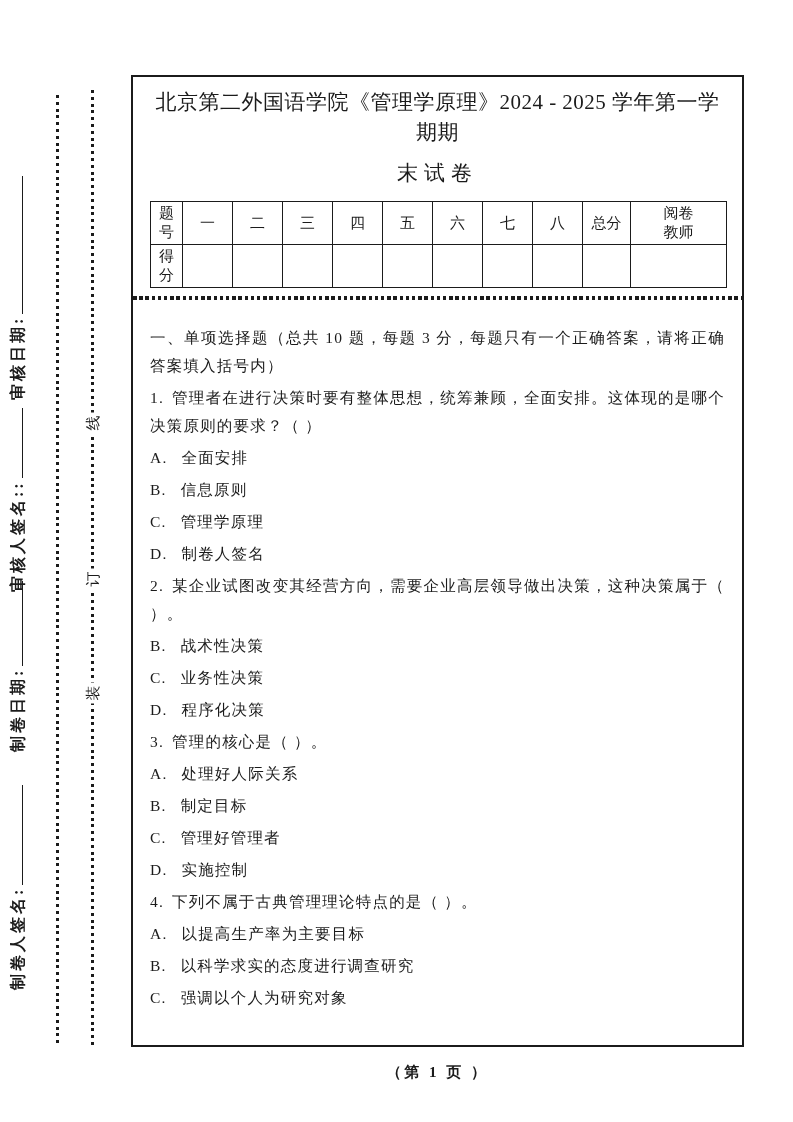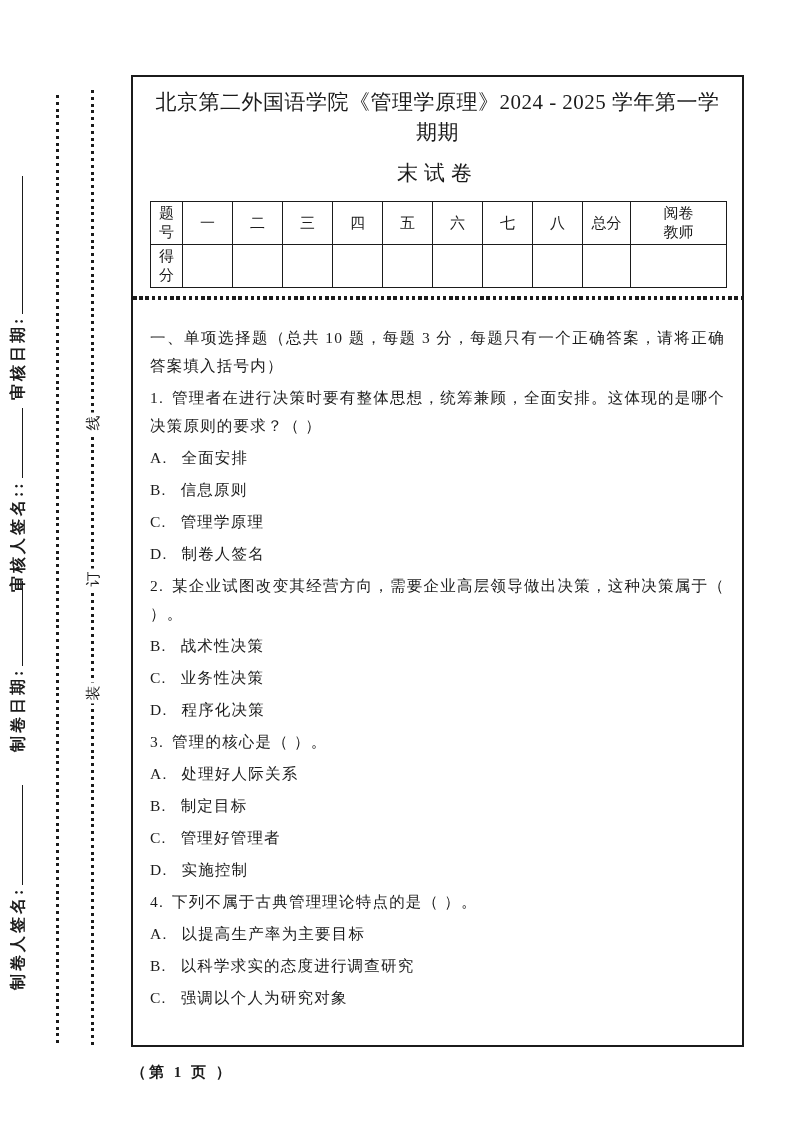--- a/index.html
+++ b/index.html
@@ -47,21 +47,21 @@
     white-space:pre-line; line-height:19px; padding:2px 0; vertical-align:middle; }
   tr.hdr-row { height:41px; } tr.score-row { height:42px; }
 
   .hdots { height:4px; margin:0 -17px 24px;
     background-image:repeating-linear-gradient(to right,#1b1b1b 0 3.5px,transparent 3.5px 6.2px); }
 
   .para { font-size:15.5px; line-height:28px; letter-spacing:1.2px; text-align:justify; margin:0 0 4px; }
   .q-num { margin-right:8px; }
   .opt-label { margin-right:14px; }
 
-  .footer { position:absolute; left:131px; top:1063px; width:613px; text-align:left;
+  .footer { position:absolute; left:131px; top:1063px; width:613px; text-align:center;
     font-size:15px; font-weight:bold; letter-spacing:3px; }
 </style>
 </head>
 <body>
 
 <div class="page">
 
   <div class="vdots vdots1"></div>
   <div class="vdots vdots2"></div>
 

